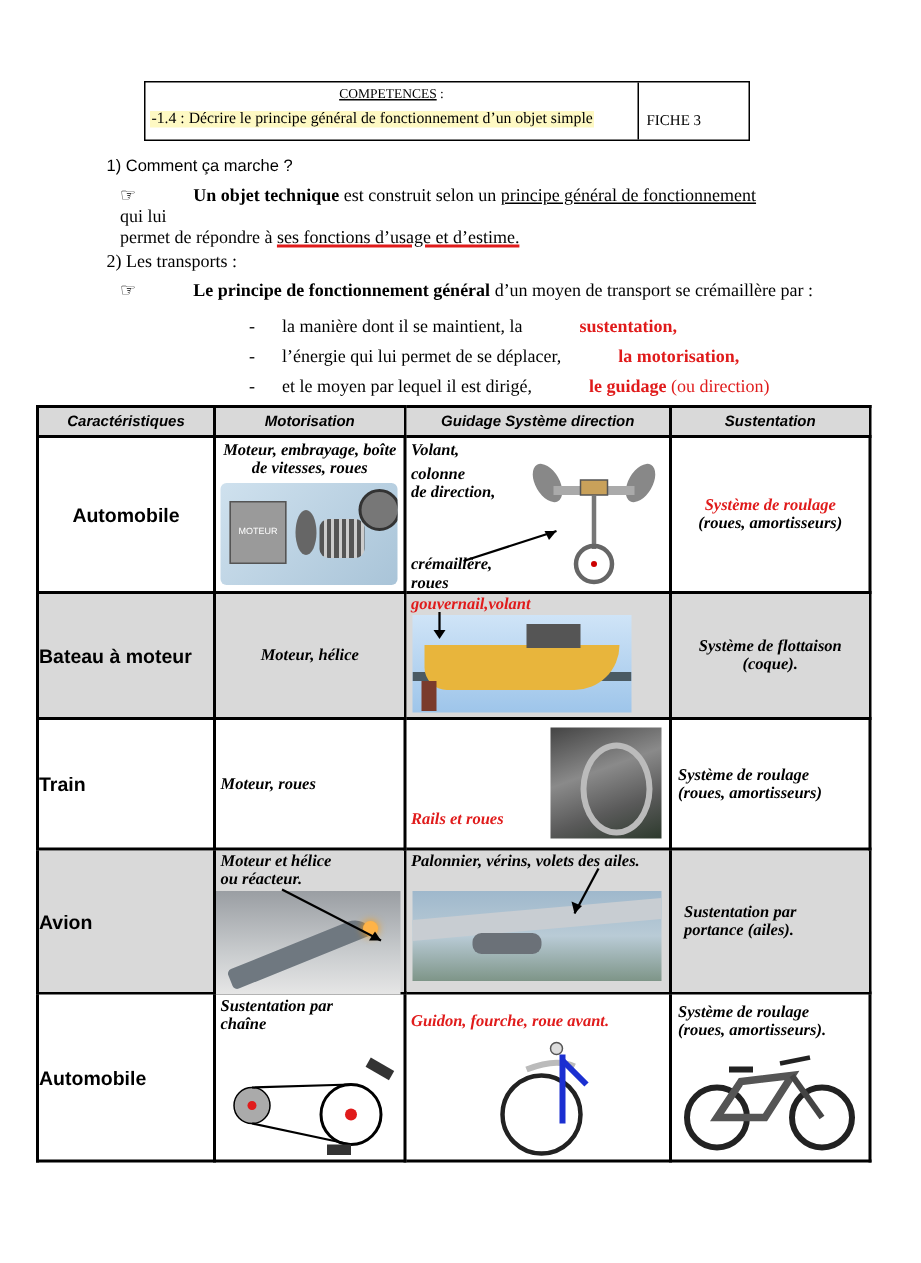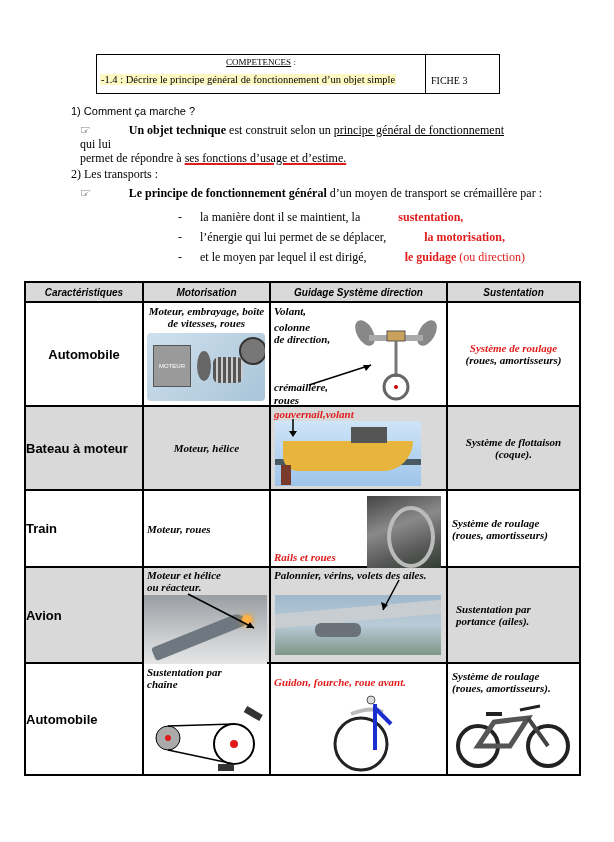--- a/index.html
+++ b/index.html
@@ -49,27 +49,27 @@
   <span class="bullet">☞</span>
   <span class="bold">Un objet technique</span><span> est construit selon un </span><span class="ul">principe général de fonctionnement</span><span> qui lui</span><br>
   <span>permet de répondre à </span><span class="redul">ses fonctions d’usage et d’estime.</span>
 </div>
 
 <div class="abs p" style="left:71px;top:167px;">2) Les transports :</div>
 <div class="abs p" style="left:80px;top:186px;">
   <span class="bullet">☞</span>
   <span class="bold">Le principe de fonctionnement  général</span><span> d’un moyen de transport se crémaillère par :</span>
 </div>
-<div class="abs p" style="left:178px;top:207px;line-height:20px;">
+<div class="abs p" style="left:166px;top:207px;line-height:20px;">
   <div><span class="dash">-</span><span>la manière dont il se maintient, la  </span><span class="red bold">sustentation,</span></div>
   <div><span class="dash">-</span><span>l’énergie qui lui permet de se déplacer, </span><span class="red bold">la motorisation,</span></div>
   <div><span class="dash">-</span><span>et le moyen par lequel il est dirigé, </span><span class="red bold">le guidage</span><span class="red"> (ou direction)</span></div>
 </div>
 
-<div class="abs" style="left:24px;top:281px;">
+<div class="abs" style="left:24px;top:270px;">
 <table>
   <colgroup>
         <col style="width:118px">
         <col style="width:127px">
         <col style="width:177px">
         <col style="width:133px">
       </colgroup>
   <tbody>
         <tr>
     <th>Caractéristiques</th>
@@ -130,21 +130,21 @@
         <line x1="22" y1="12" x2="22" y2="26" stroke="#000" stroke-width="1.5"></line>
         <polygon points="18,24 26,24 22,30" fill="#000"></polygon>
       </svg>
     </td>
     <td style="vertical-align:middle;text-align:center">
       <div class="it">Système de flottaison</div>
       <div class="it">(coque).</div>
     </td>
   </tr>
 
-  <tr style="height:77px">
+  <tr style="height:87px">
     <td class="rowhead">Train</td>
     <td class="it" style="vertical-align:middle;padding-left:3px;">Moteur, roues</td>
     <td>
       <div class="it red" style="position:absolute;left:3px;top:40px;margin-top:20px;">Rails et roues</div>
       <div class="pic" style="left:96px;top:5px;width:74px;height:74px;background:linear-gradient(160deg,#444,#8a8a8a 40%,#5a5a5a 70%,#2d3a2d);">
         <div style="position:absolute;left:20px;top:10px;width:40px;height:54px;border-radius:50%;border:4px solid #bbb;"></div>
       </div>
     </td>
     <td style="vertical-align:middle;padding-left:4px;">
       <div class="it">Système de roulage</div>

